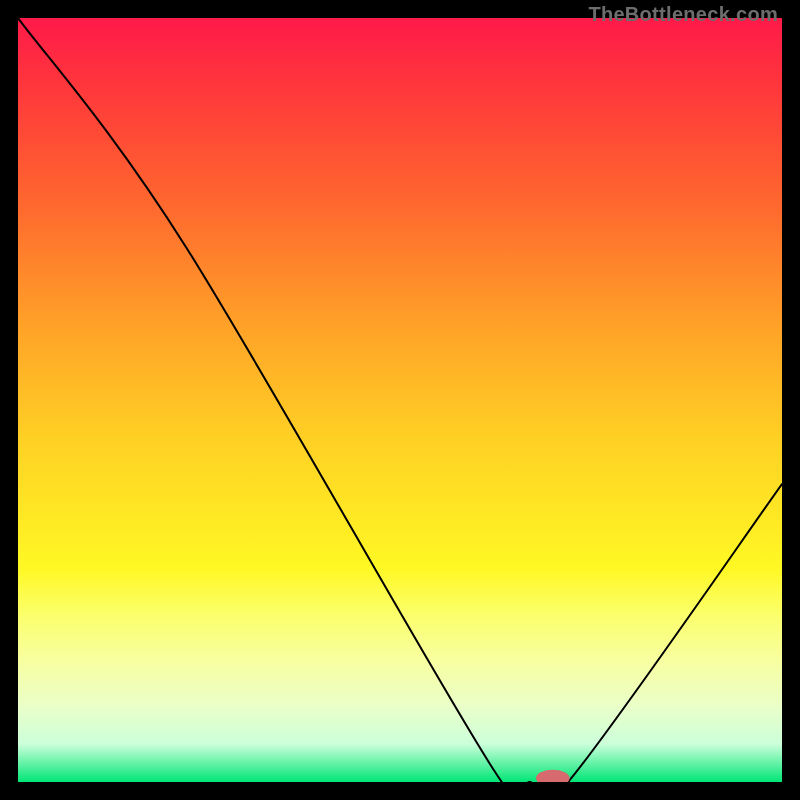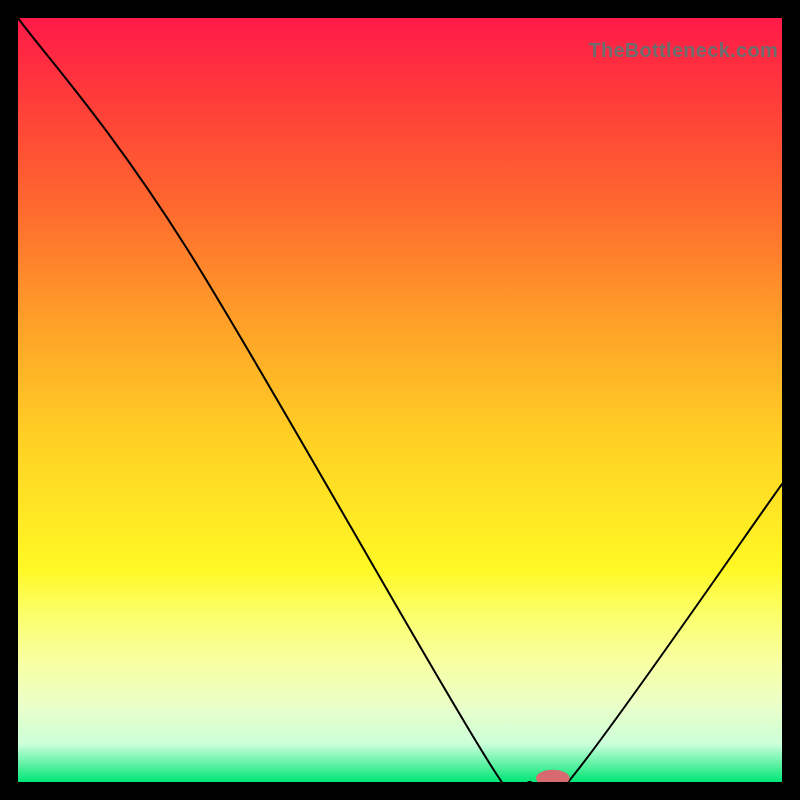--- a/index.html
+++ b/index.html
@@ -42,21 +42,20 @@
     height: 100%;
   }
   .watermark {
     position: absolute;
     top: 0;
     right: 22px;
     font: 600 20px/28px Arial, Helvetica, sans-serif;
     color: #6d6d6d;
     letter-spacing: 0.3px;
     user-select: none;
-    margin-top: 36px;
   }
 </style>
 </head>
 <body>
 
 <div class="stage">
   <div class="plot-area">
     <svg viewBox="0 0 100 100" preserveAspectRatio="none">
       <path fill="none" stroke="#000" stroke-width="2" stroke-linecap="round" stroke-linejoin="round" vector-effect="non-scaling-stroke" d="M 0,0 C 3.6666666666666665,5 11.666666666666666,13.666666666666668 22,30 C 32.333333333333336,46.33333333333333 54.5,86.33333333333333 62,98 C 69.5,109.66666666666667 65.33333333333333,99.66666666666667 67,100 C 68.66666666666667,100.33333333333333 66.5,106.5 72,100 C 77.5,93.5 95.33333333333333,67.5 100,61 "></path>
       <ellipse cx="70" cy="99.5" rx="2.2" ry="1.1" fill="#d76a6e"></ellipse>

